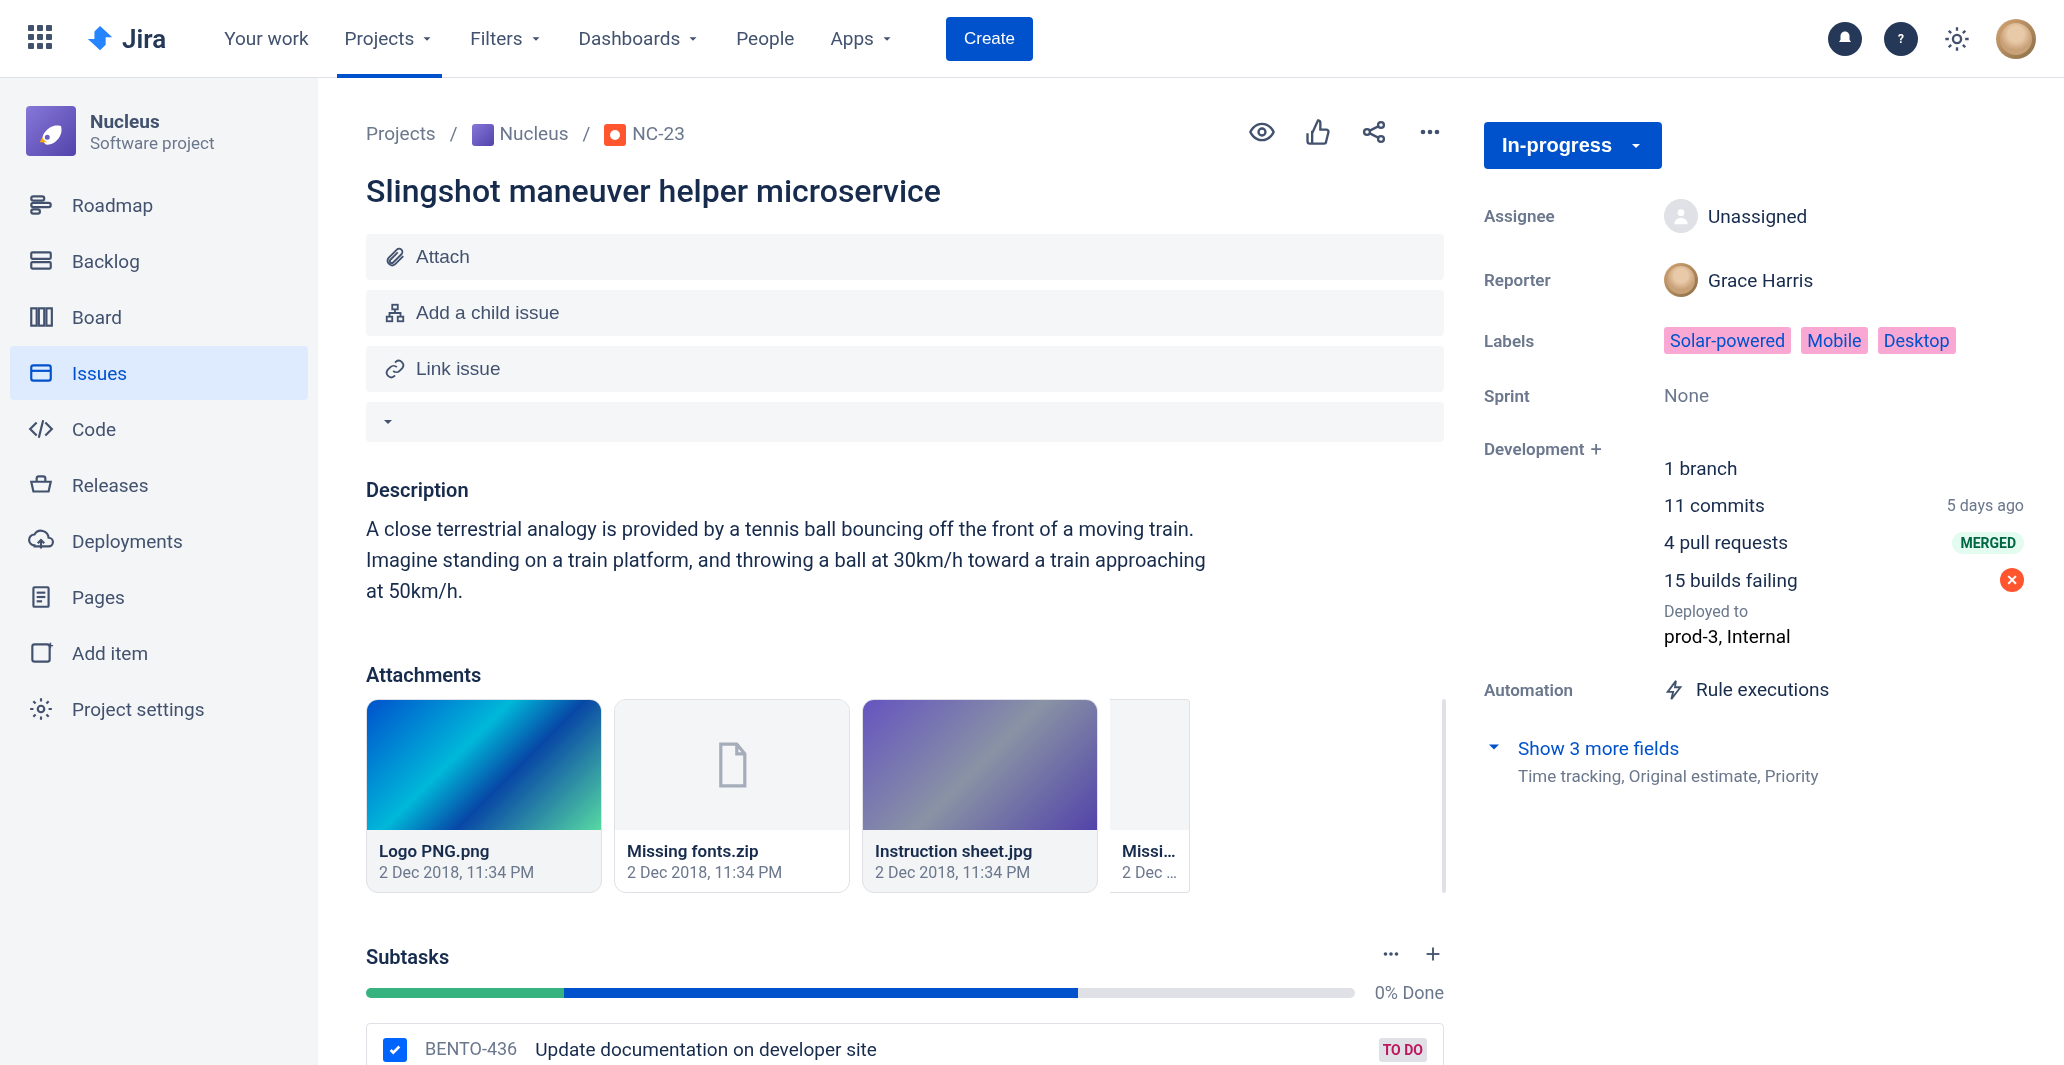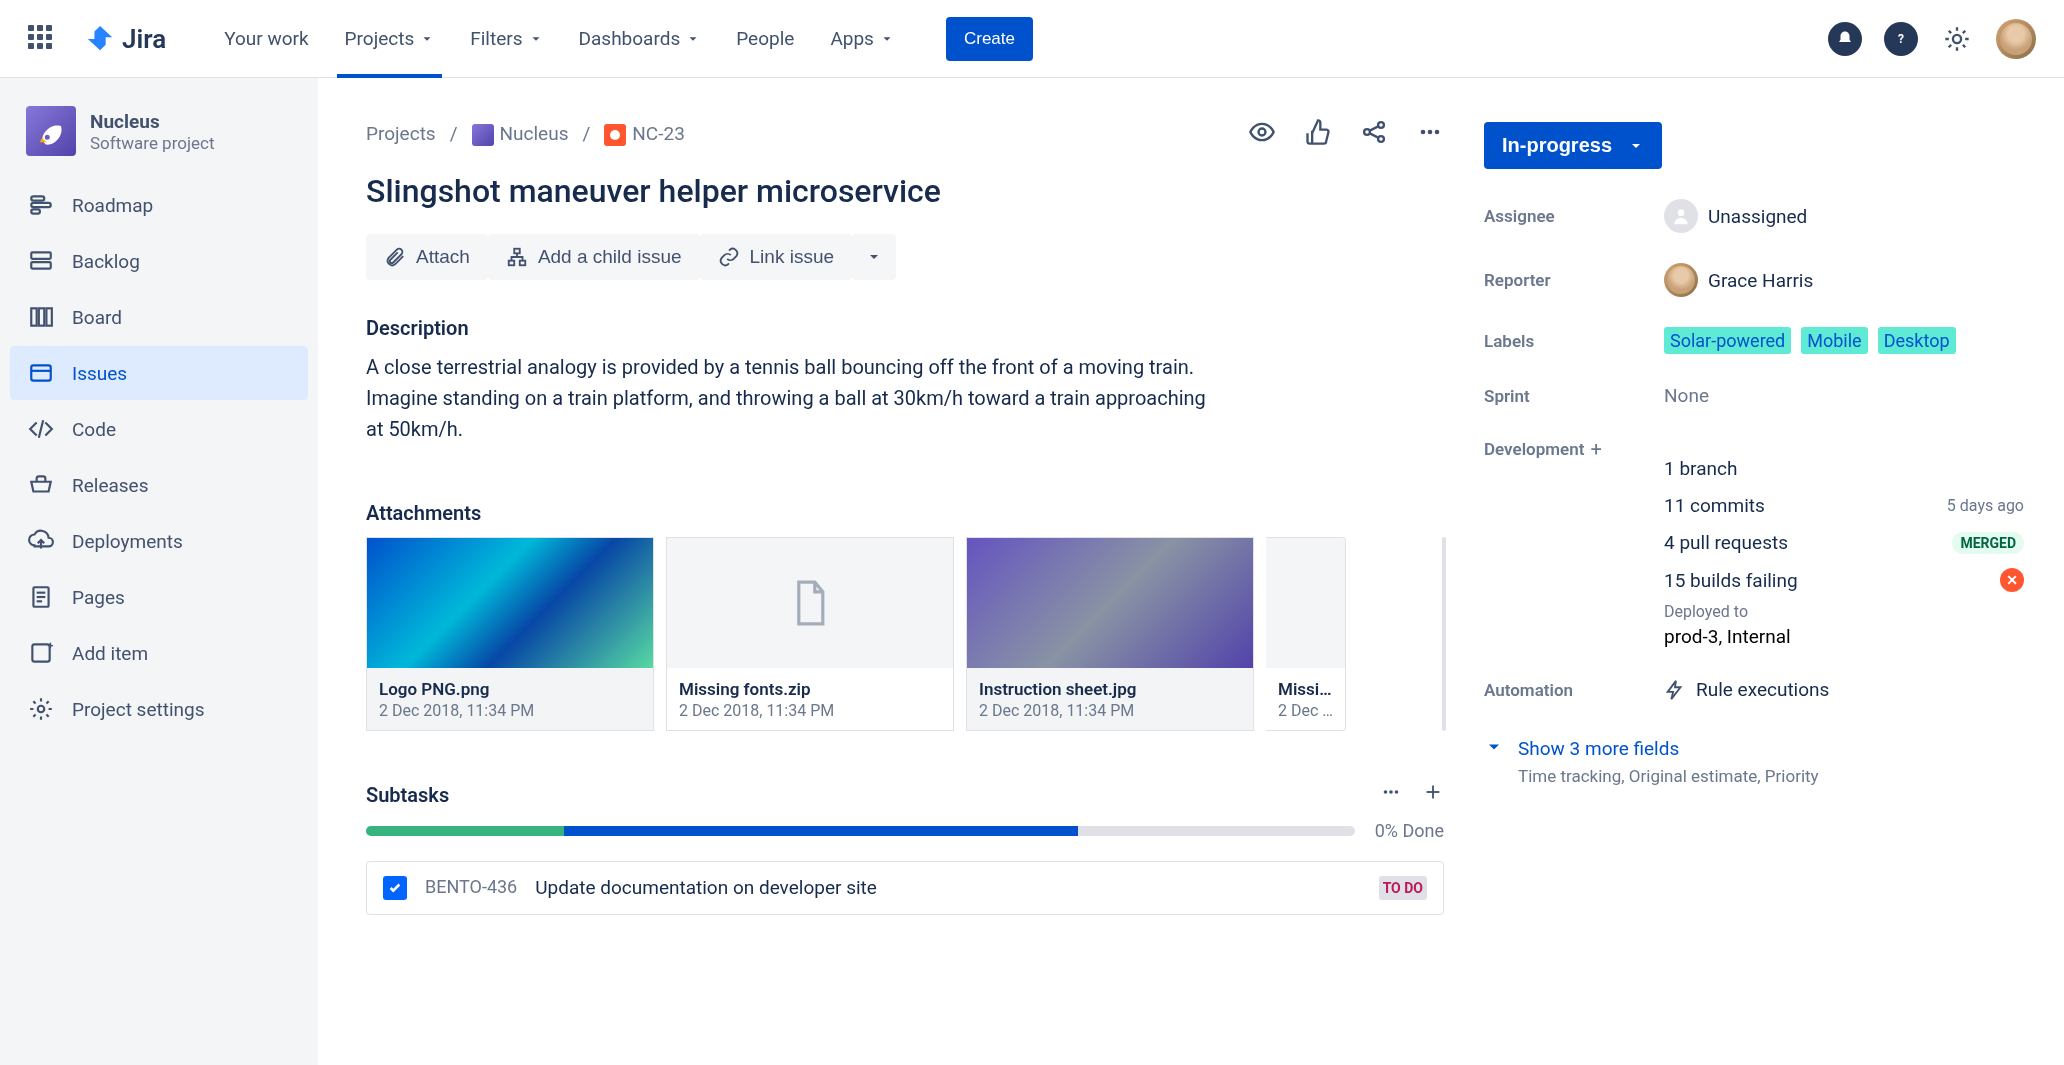--- a/index.html
+++ b/index.html
@@ -46,27 +46,27 @@
   .breadcrumb{display:flex;align-items:center;gap:14px;font-size:19px;color:#6B778C;}
   .breadcrumb .sep{color:#6B778C;}
   .bc-link{cursor:pointer;}
   .bc-proj-icon{width:22px;height:22px;border-radius:3px;background:linear-gradient(135deg,#8777D9,#5243AA);display:inline-block;vertical-align:middle;margin-right:6px;}
   .bc-issue-icon{width:22px;height:22px;border-radius:3px;background:#FF5630;display:inline-flex;align-items:center;justify-content:center;vertical-align:middle;margin-right:6px;}
   .bc-issue-icon::after{content:"";width:10px;height:10px;border-radius:50%;background:#fff;}
   .header-actions{display:flex;align-items:center;gap:28px;color:#42526E;}
   .header-actions .icon-btn{cursor:pointer;}
   .crumb-row{display:flex;align-items:center;justify-content:space-between;}
   h1.title{font-size:32px;font-weight:500;margin:22px 0 24px;color:#172B4D;}
-  .issue-toolbar{display:flex;}
+  .issue-toolbar{display:flex;gap:10px;flex-direction:column;}
   .tb-btn{display:flex;align-items:center;gap:10px;background:#091E420A;border:none;border-radius:4px;padding:12px 18px;font-size:19px;color:#42526E;cursor:pointer;}
   .tb-btn.sq{padding:12px 14px;}
   .section-h{font-size:20px;font-weight:600;color:#172B4D;margin:36px 0 12px;}
   .desc{font-size:20px;color:#172B4D;line-height:1.55;max-width:850px;}
   .attachments{display:flex;gap:12px;position:relative;}
-  .att-card{width:288px;border-radius:0;overflow:hidden;border:1px solid #DFE1E6;background:#fff;cursor:pointer;display:flex;flex-direction:column;}
+  .att-card{width:236px;border-radius:12px;overflow:hidden;border:1px solid #DFE1E6;background:#fff;cursor:pointer;display:flex;flex-direction:column;}
   .att-thumb{height:130px;background:#F4F5F7;display:flex;align-items:center;justify-content:center;}
   .att-thumb.img1{background:linear-gradient(135deg,#0052CC 0%,#00B8D9 40%,#0747A6 60%,#57D9A3 100%);}
   .att-thumb.img3{background:linear-gradient(135deg,#6554C0 0%,#8993A4 50%,#5243AA 100%);}
   .att-meta{padding:10px 12px;border-top:1px solid transparent;}
   .att-card.overlay .att-meta{background:rgba(9,30,66,0.05);}
   .att-name{font-size:17px;font-weight:600;color:#172B4D;white-space:nowrap;overflow:hidden;text-overflow:ellipsis;}
   .att-date{font-size:16px;color:#6B778C;margin-top:2px;white-space:nowrap;overflow:hidden;text-overflow:ellipsis;}
   .att-card.cut{width:80px;border-left:none;border-radius:0 4px 4px 0;}
   .scroll-shadow{position:absolute;right:-2px;top:0;bottom:0;width:4px;background:#DFE1E6;border-radius:2px;}
   .subtasks-head{display:flex;align-items:center;justify-content:space-between;margin-top:50px;}
@@ -85,21 +85,21 @@
   .sub-status{background:#DFE1E6;color:#be185d;font-size:14px;font-weight:700;padding:4px 4px;border-radius:3px;}
 
   
   .status-btn{display:inline-flex;align-items:center;gap:16px;background:#0052CC;color:#fff;border:none;border-radius:4px;padding:12px 18px;font-size:20px;font-weight:600;cursor:pointer;}
   .field-row{display:flex;align-items:center;margin-top:30px;gap:10px;}
   .field-label{width:170px;font-size:17px;font-weight:600;color:#6B778C;}
   .field-value{font-size:19px;color:#172B4D;display:flex;align-items:center;gap:10px;flex-wrap:wrap;}
   .avatar-sm{width:34px;height:34px;border-radius:50%;background:#DFE1E6;display:flex;align-items:center;justify-content:center;color:#fff;}
   .avatar-sm.grace{background:linear-gradient(135deg,#d4a574,#8b6f47);position:relative;overflow:hidden;}
   .avatar-sm.grace::after{content:"";position:absolute;inset:3px;border-radius:50%;background:radial-gradient(circle at 50% 35%,#e8c9a8 30%,#c9a178 60%);}
-  .lozenge{background:#5eead4;color:#0052CC;padding:3px 6px;border-radius:3px;font-size:18px;cursor:pointer;}
+  .lozenge{background:#f9a8d4;color:#0052CC;padding:3px 6px;border-radius:3px;font-size:18px;cursor:pointer;}
   .dev-block{margin-top:6px;}
   .dev-line{display:flex;align-items:center;justify-content:space-between;font-size:19px;color:#172B4D;margin-top:14px;}
   .dev-meta{font-size:16px;color:#6B778C;}
   .merged-badge{background:#E3FCEF;color:#006644;font-size:14px;font-weight:700;padding:3px 8px;border-radius:11px;}
   .fail-dot{width:24px;height:24px;border-radius:50%;background:#FF5630;display:flex;align-items:center;justify-content:center;color:#fff;font-size:14px;font-weight:700;}
   .deployed{font-size:16px;color:#6B778C;margin-top:10px;}
   .deployed-env{font-size:19px;color:#000000;margin-top:4px;}
   .show-more{display:flex;align-items:flex-start;gap:14px;margin-top:36px;}
   .show-more-link{color:#0052CC;font-size:19px;cursor:pointer;}
   .show-more-sub{font-size:17px;color:#6B778C;margin-top:6px;}

